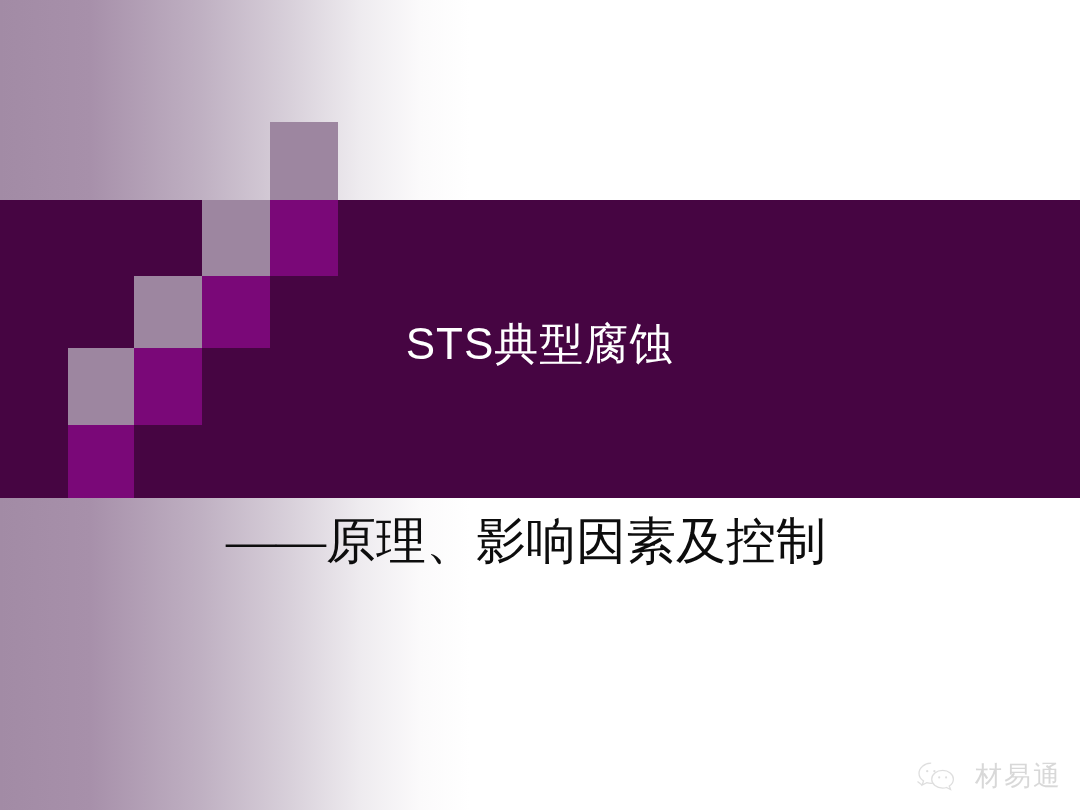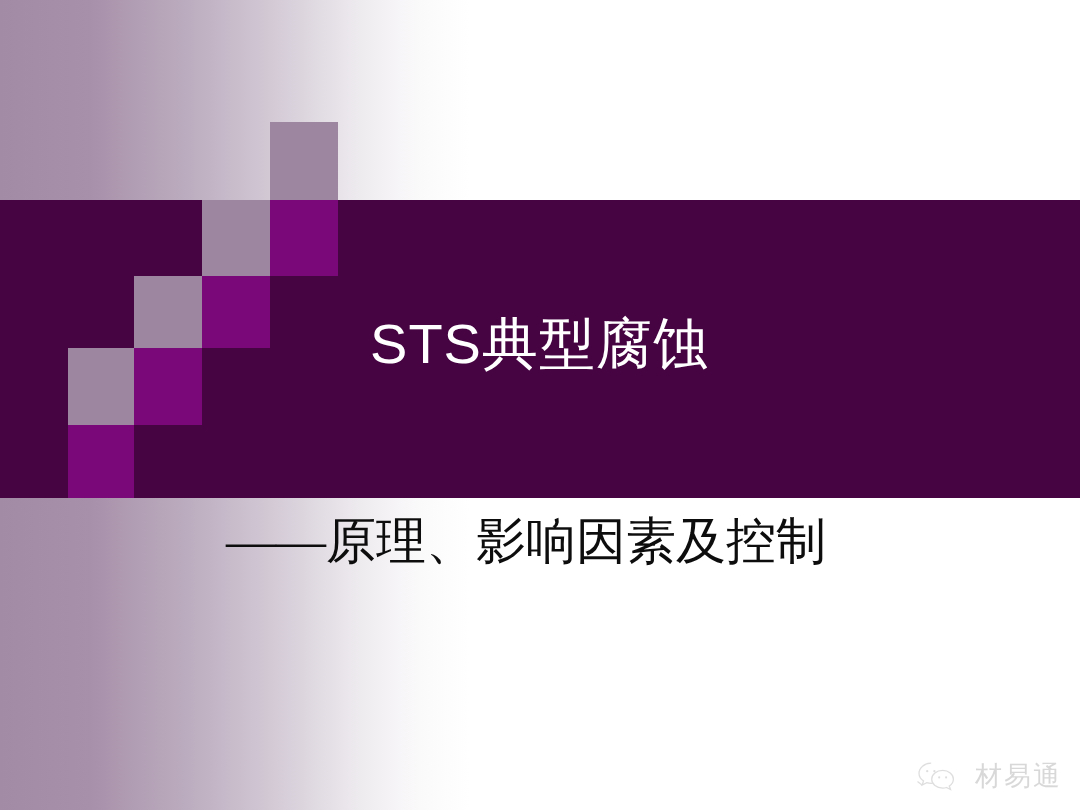--- a/index.html
+++ b/index.html
@@ -53,21 +53,21 @@
   }
 
   
   .title {
     position: absolute;
     left: 0;
     top: 296px;
     width: 1080px;
     text-align: center;
     color: #ffffff;
-    font-size: 56px;
+    font-size: 44px;
     line-height: 96px;
     letter-spacing: 1px;
     font-weight: 400;
     white-space: nowrap;
   }
 
   
   .subtitle {
     position: absolute;
     left: 0;

